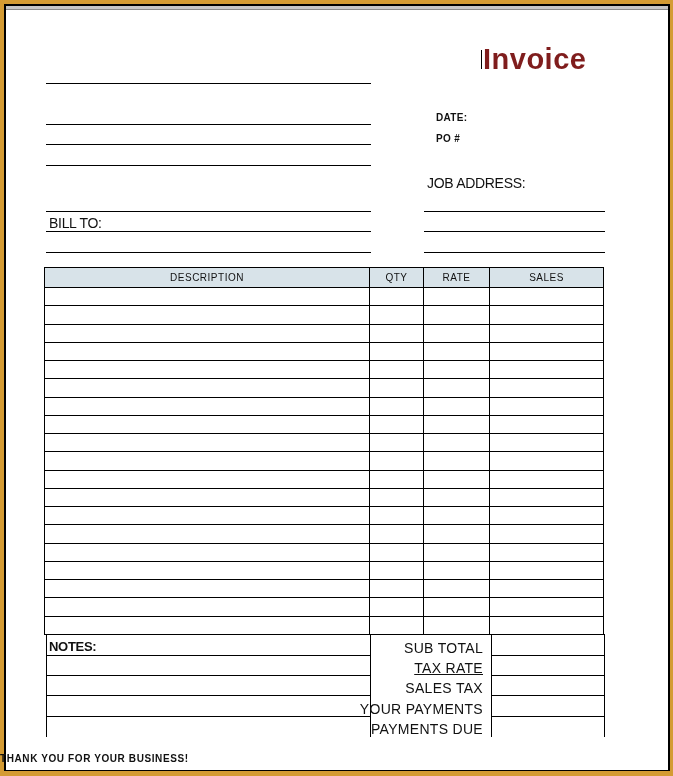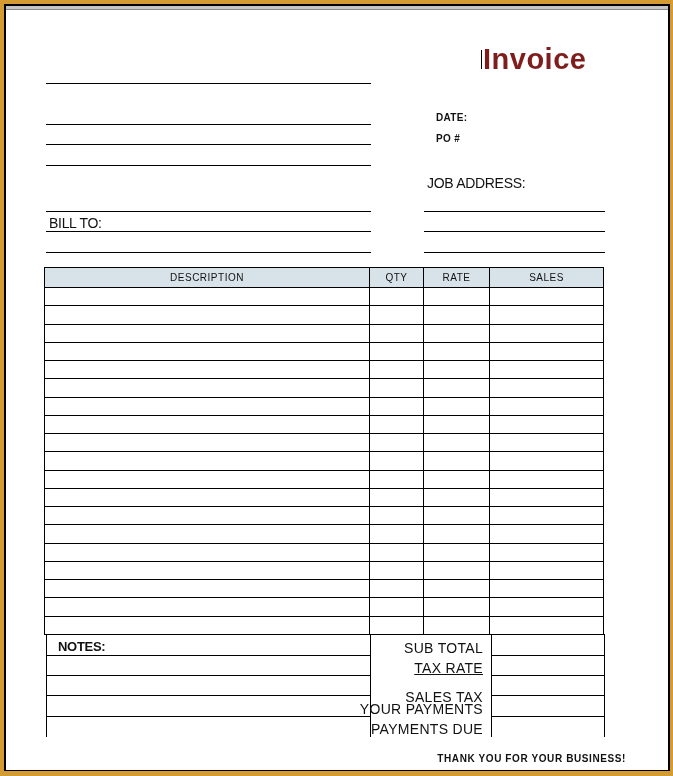--- a/index.html
+++ b/index.html
@@ -45,21 +45,21 @@
     table.items tr td { border-bottom: 1px solid #000; }
 
     .notes-area { position: absolute; left: 46px; top: 634px; width: 559px; height: 103px; }
     .vline { position: absolute; width: 1px; background: #000; }
 
     .tot-label {
       position: absolute; font-size: 14px; letter-spacing: 0.3px; text-align: right;
       width: 130px;
     }
     .thanks {
-      position: absolute; left: 0; width: 626px; top: 753px; text-align: right;
+      position: absolute; left: 0; width: 626px; top: 753px; text-align: left;
       font-size: 10px; font-weight: bold; letter-spacing: 0.6px;
     }
   </style>
 </head>
 <body>
 
 <div class="frame"></div>
 <div class="page"></div>
 <div class="topbar"></div>
 
@@ -218,35 +218,35 @@
       </tr>
     </tbody>
 </table>
 
 <div class="notes-area">
   <div class="vline" style="left:0; top:0; height:103px;"></div>
   <div class="vline" style="left:324px; top:0; height:103px;"></div>
   <div class="vline" style="left:445px; top:0; height:103px;"></div>
   <div class="vline" style="left:558px; top:0; height:103px;"></div>
 
-  <div class="abs section-label" style="left:12px; top:5px; font-weight:bold; font-size:13px;">NOTES:</div>
+  <div class="abs section-label" style="left:3px; top:5px; font-weight:bold; font-size:13px;">NOTES:</div>
 
   <div class="hline" style="left:0; top:21px; width:325px;"></div>
   <div class="hline" style="left:0; top:41px; width:325px;"></div>
   <div class="hline" style="left:0; top:61px; width:325px;"></div>
   <div class="hline" style="left:0; top:82px; width:325px;"></div>
 
   <div class="hline" style="left:445px; top:21px; width:114px;"></div>
   <div class="hline" style="left:445px; top:41px; width:114px;"></div>
   <div class="hline" style="left:445px; top:61px; width:114px;"></div>
   <div class="hline" style="left:445px; top:82px; width:114px;"></div>
 
   <div class="tot-label" style="left:307px; top:6px;">SUB TOTAL</div>
   <div class="tot-label" style="left:307px; top:26px;text-decoration:underline;">TAX RATE</div>
-  <div class="tot-label" style="left:307px; top:55px;text-align:right;">SALES TAX</div>
+  <div class="tot-label" style="left:307px; top:46px;text-align:right;">SALES TAX</div>
   <div class="tot-label" style="left:307px; top:67px;">YOUR PAYMENTS</div>
   <div class="tot-label" style="left:307px; top:87px;">PAYMENTS DUE</div>
 
   <div class="abs" style="left:446px; top:1px; width:112px; height:19px;"></div>
   <div class="abs" style="left:446px; top:22px; width:112px; height:19px;"></div>
   <div class="abs" style="left:446px; top:42px; width:112px; height:19px;"></div>
   <div class="abs" style="left:446px; top:62px; width:112px; height:19px;"></div>
   <div class="abs" style="left:446px; top:83px; width:112px; height:19px;"></div>
 </div>
 

